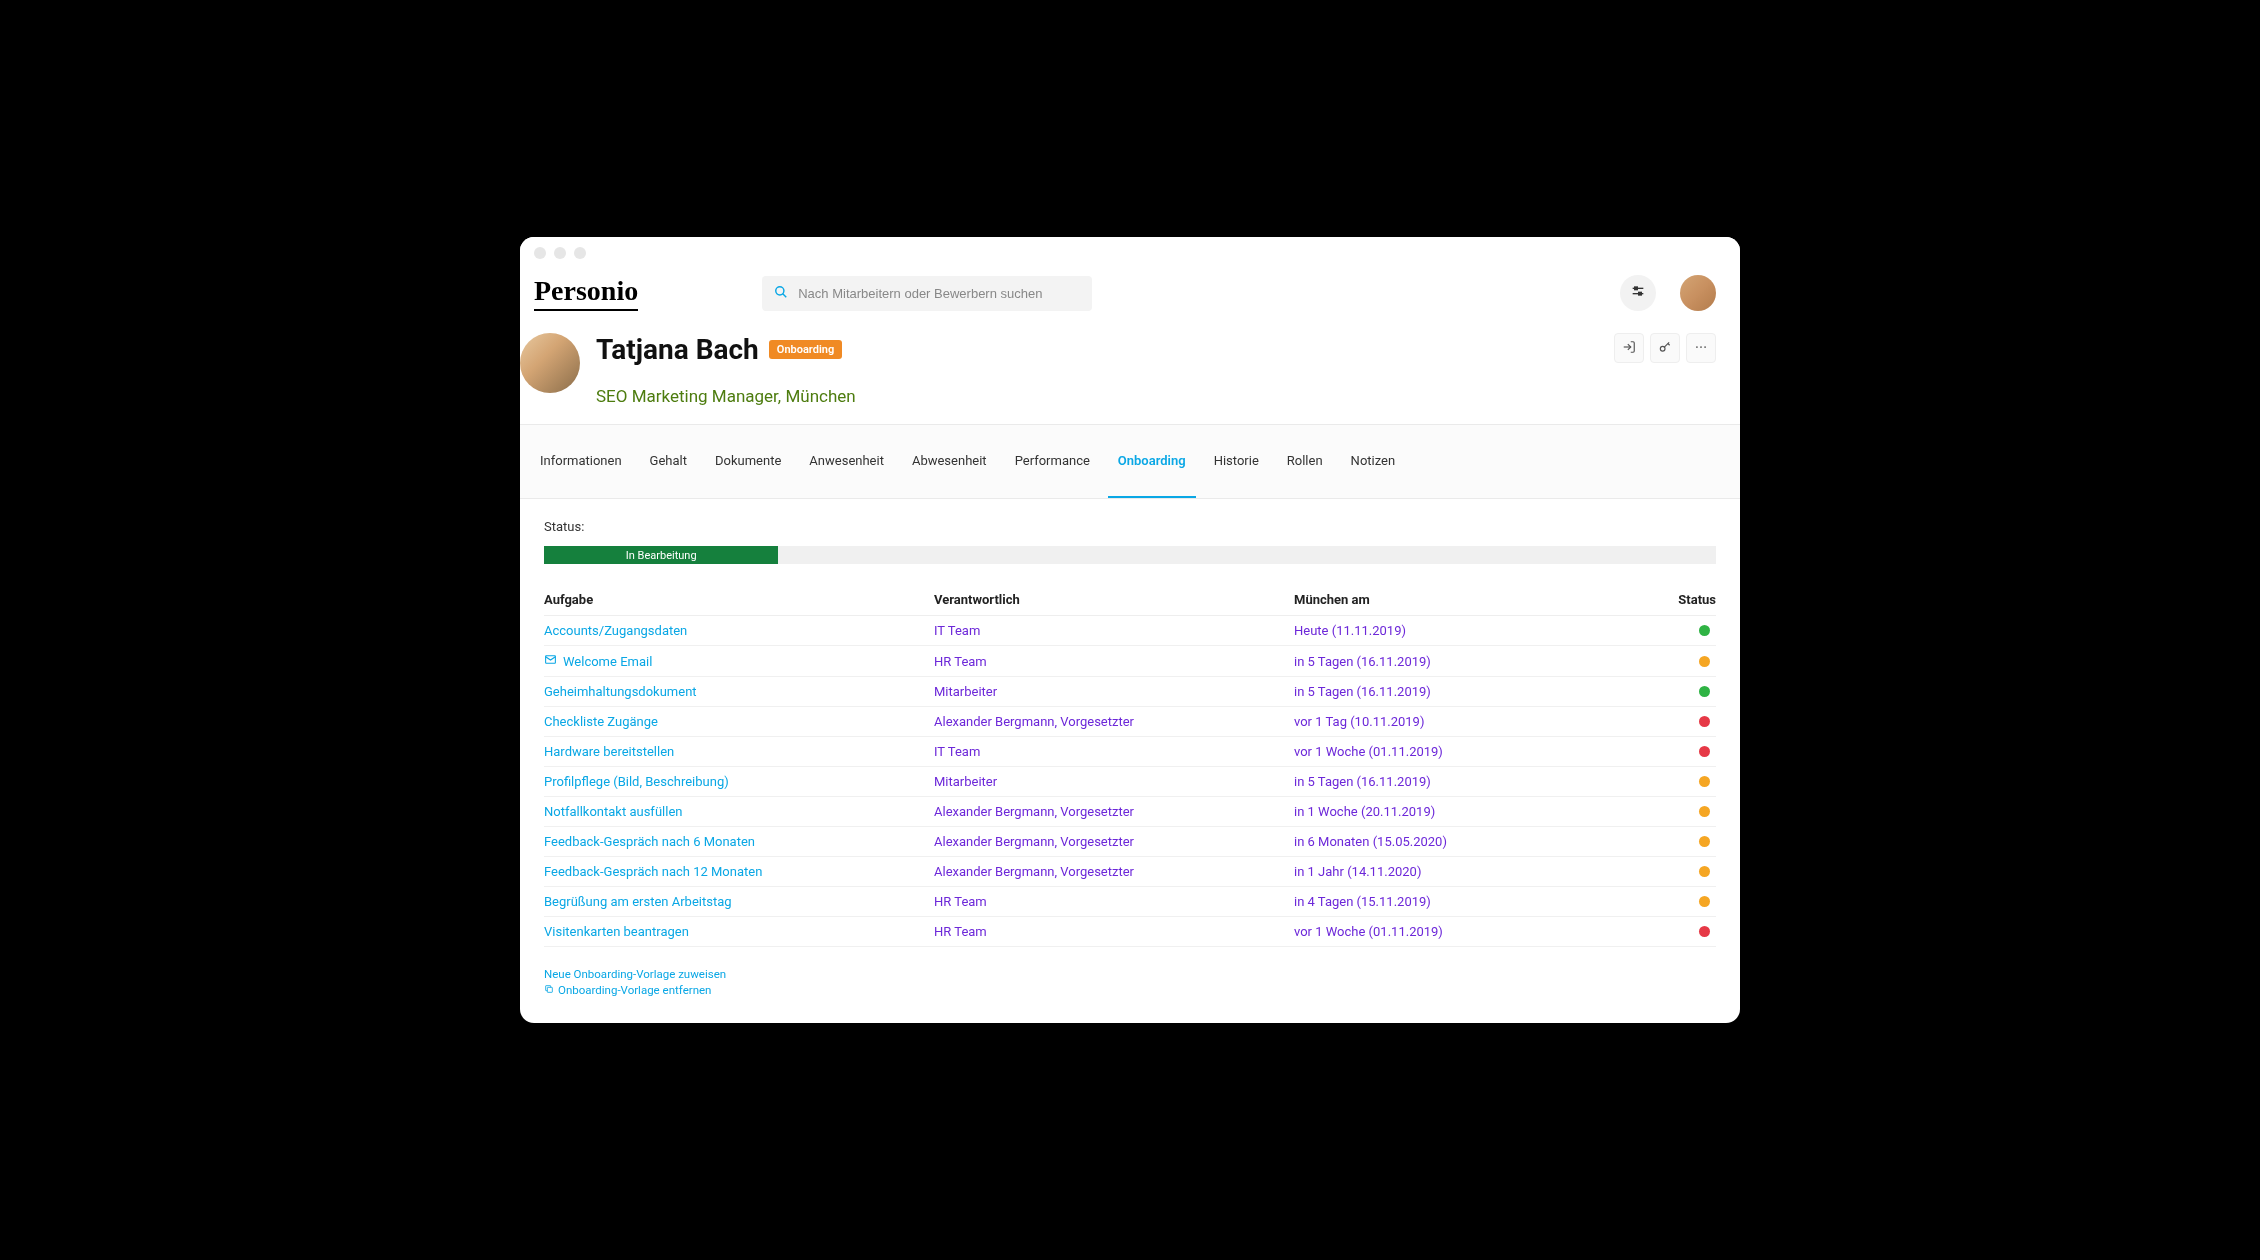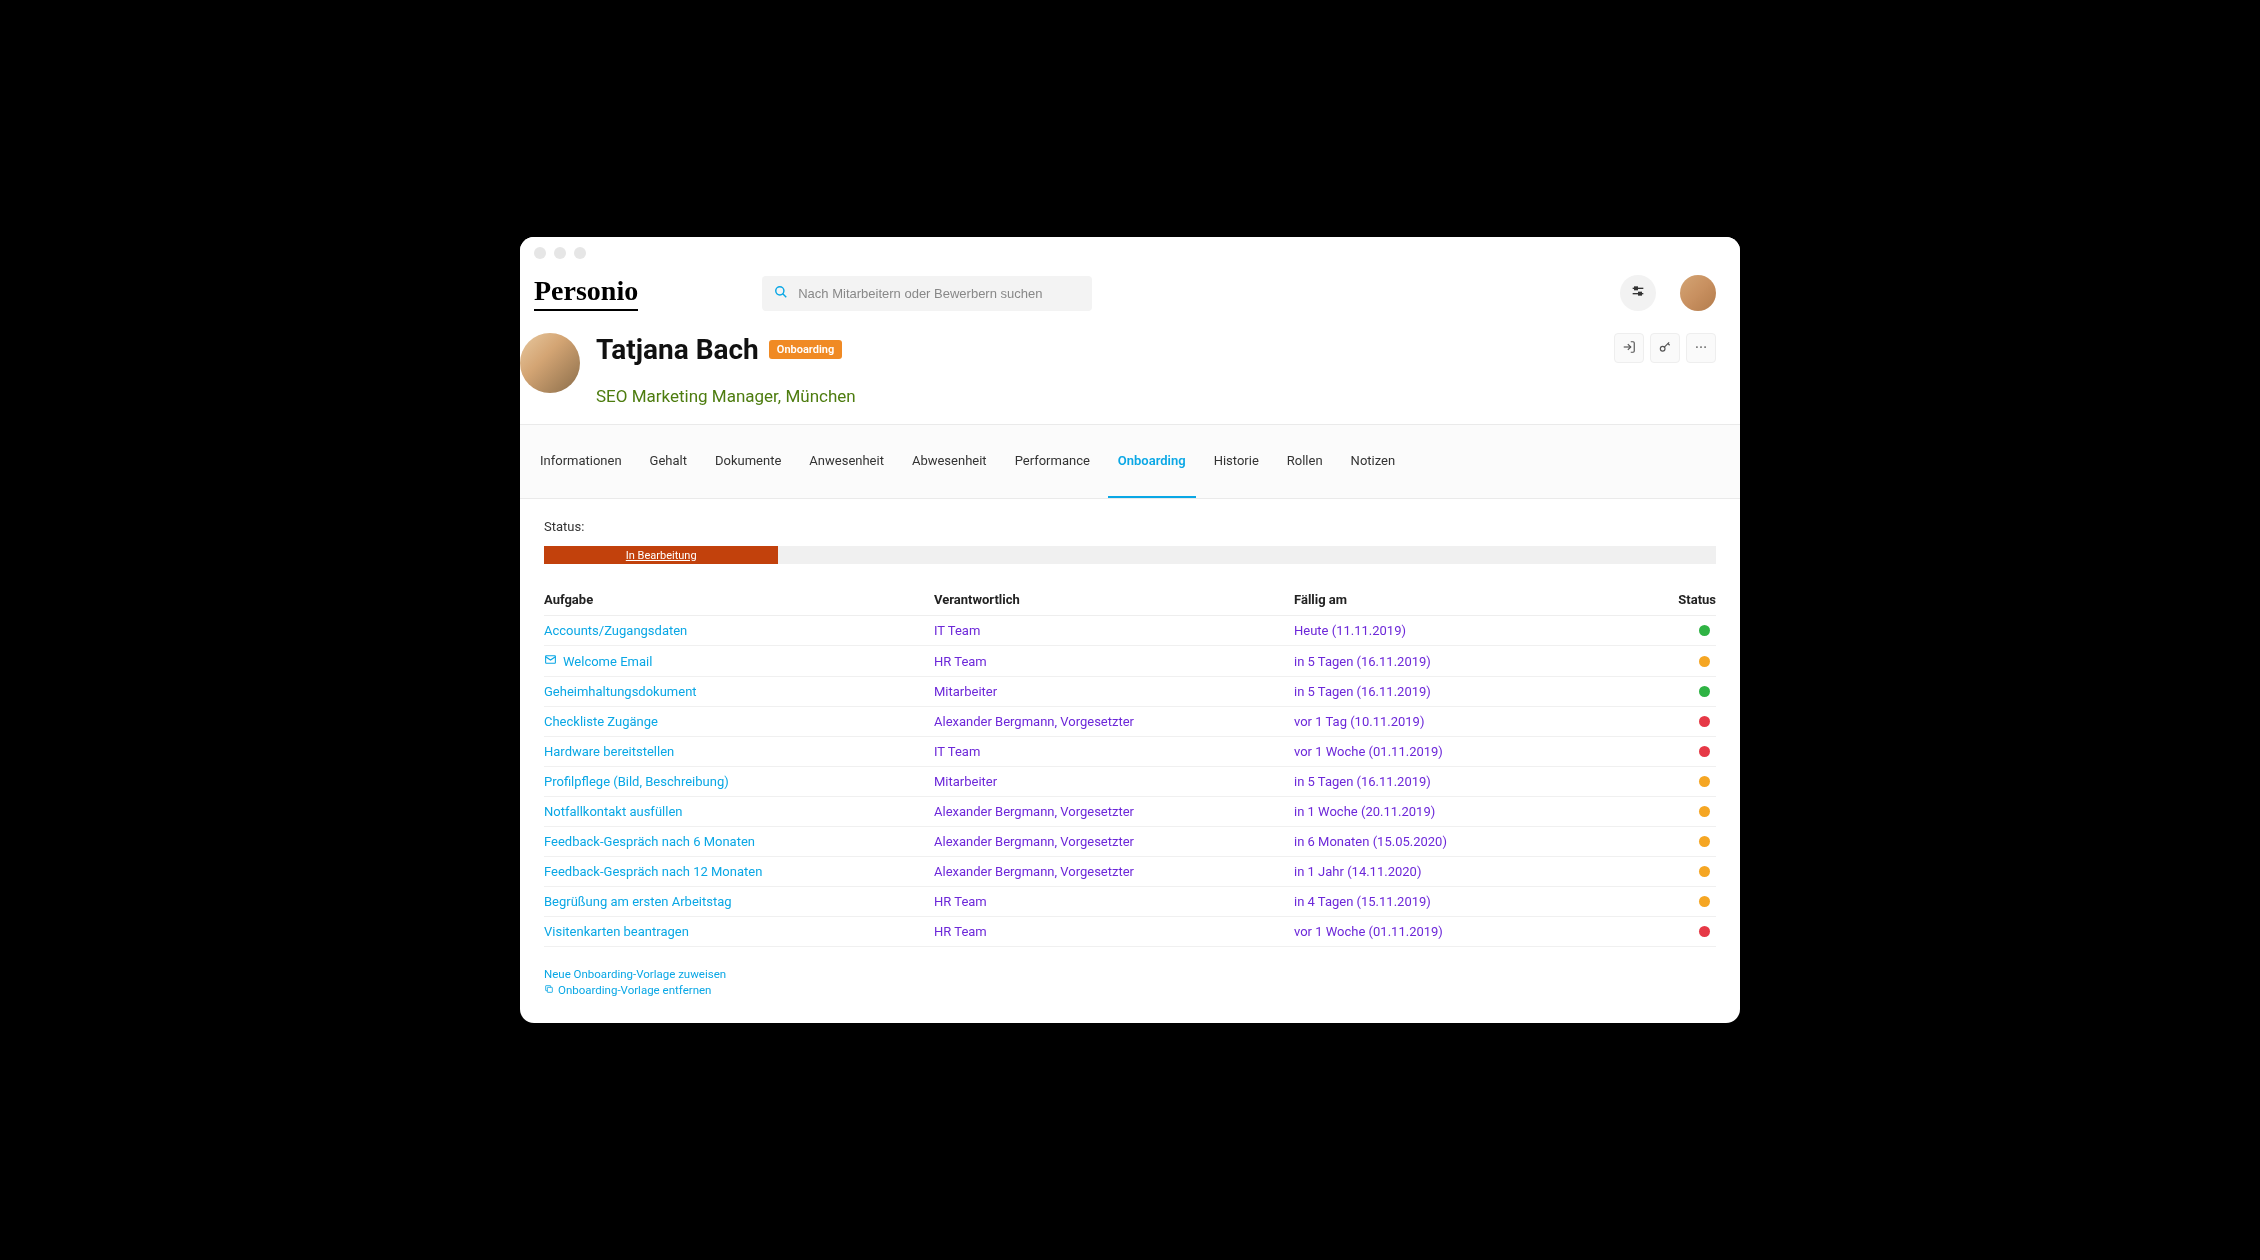--- a/index.html
+++ b/index.html
@@ -184,27 +184,26 @@
   background: #f0f0f0;
   position: relative;
   margin-bottom: 20px;
 }
 .status-fill {
   position: absolute;
   left: 0;
   top: 0;
   height: 100%;
   width: 20%;
-  background: #c2410c;
+  background: #15803d;
   color: #fff;
   font-size: 11px;
   display: flex;
   align-items: center;
   justify-content: center;
-  text-decoration: underline;
 }
 .task-table {
   width: 100%;
 }
 .task-header, .task-row {
   display: grid;
   grid-template-columns: 390px 360px 280px auto;
   align-items: center;
   padding: 8px 0;
 }
@@ -350,21 +349,21 @@
   <div class="content">
     <div class="status-label">Status:</div>
     <div class="status-bar">
       <div class="status-fill">In Bearbeitung</div>
     </div>
 
     <div class="task-table">
       <div class="task-header">
         <div>Aufgabe</div>
         <div>Verantwortlich</div>
-        <div>Fällig am</div>
+        <div>München am</div>
         <div class="col-status">Status</div>
       </div>
       <div id="task-rows">
           <div class="task-row">
             <div class="task-title">
               <span>Accounts/Zugangsdaten</span>
             </div>
             <div class="task-resp">IT Team</div>
             <div class="task-due">Heute (11.11.2019)</div>
             <div>

